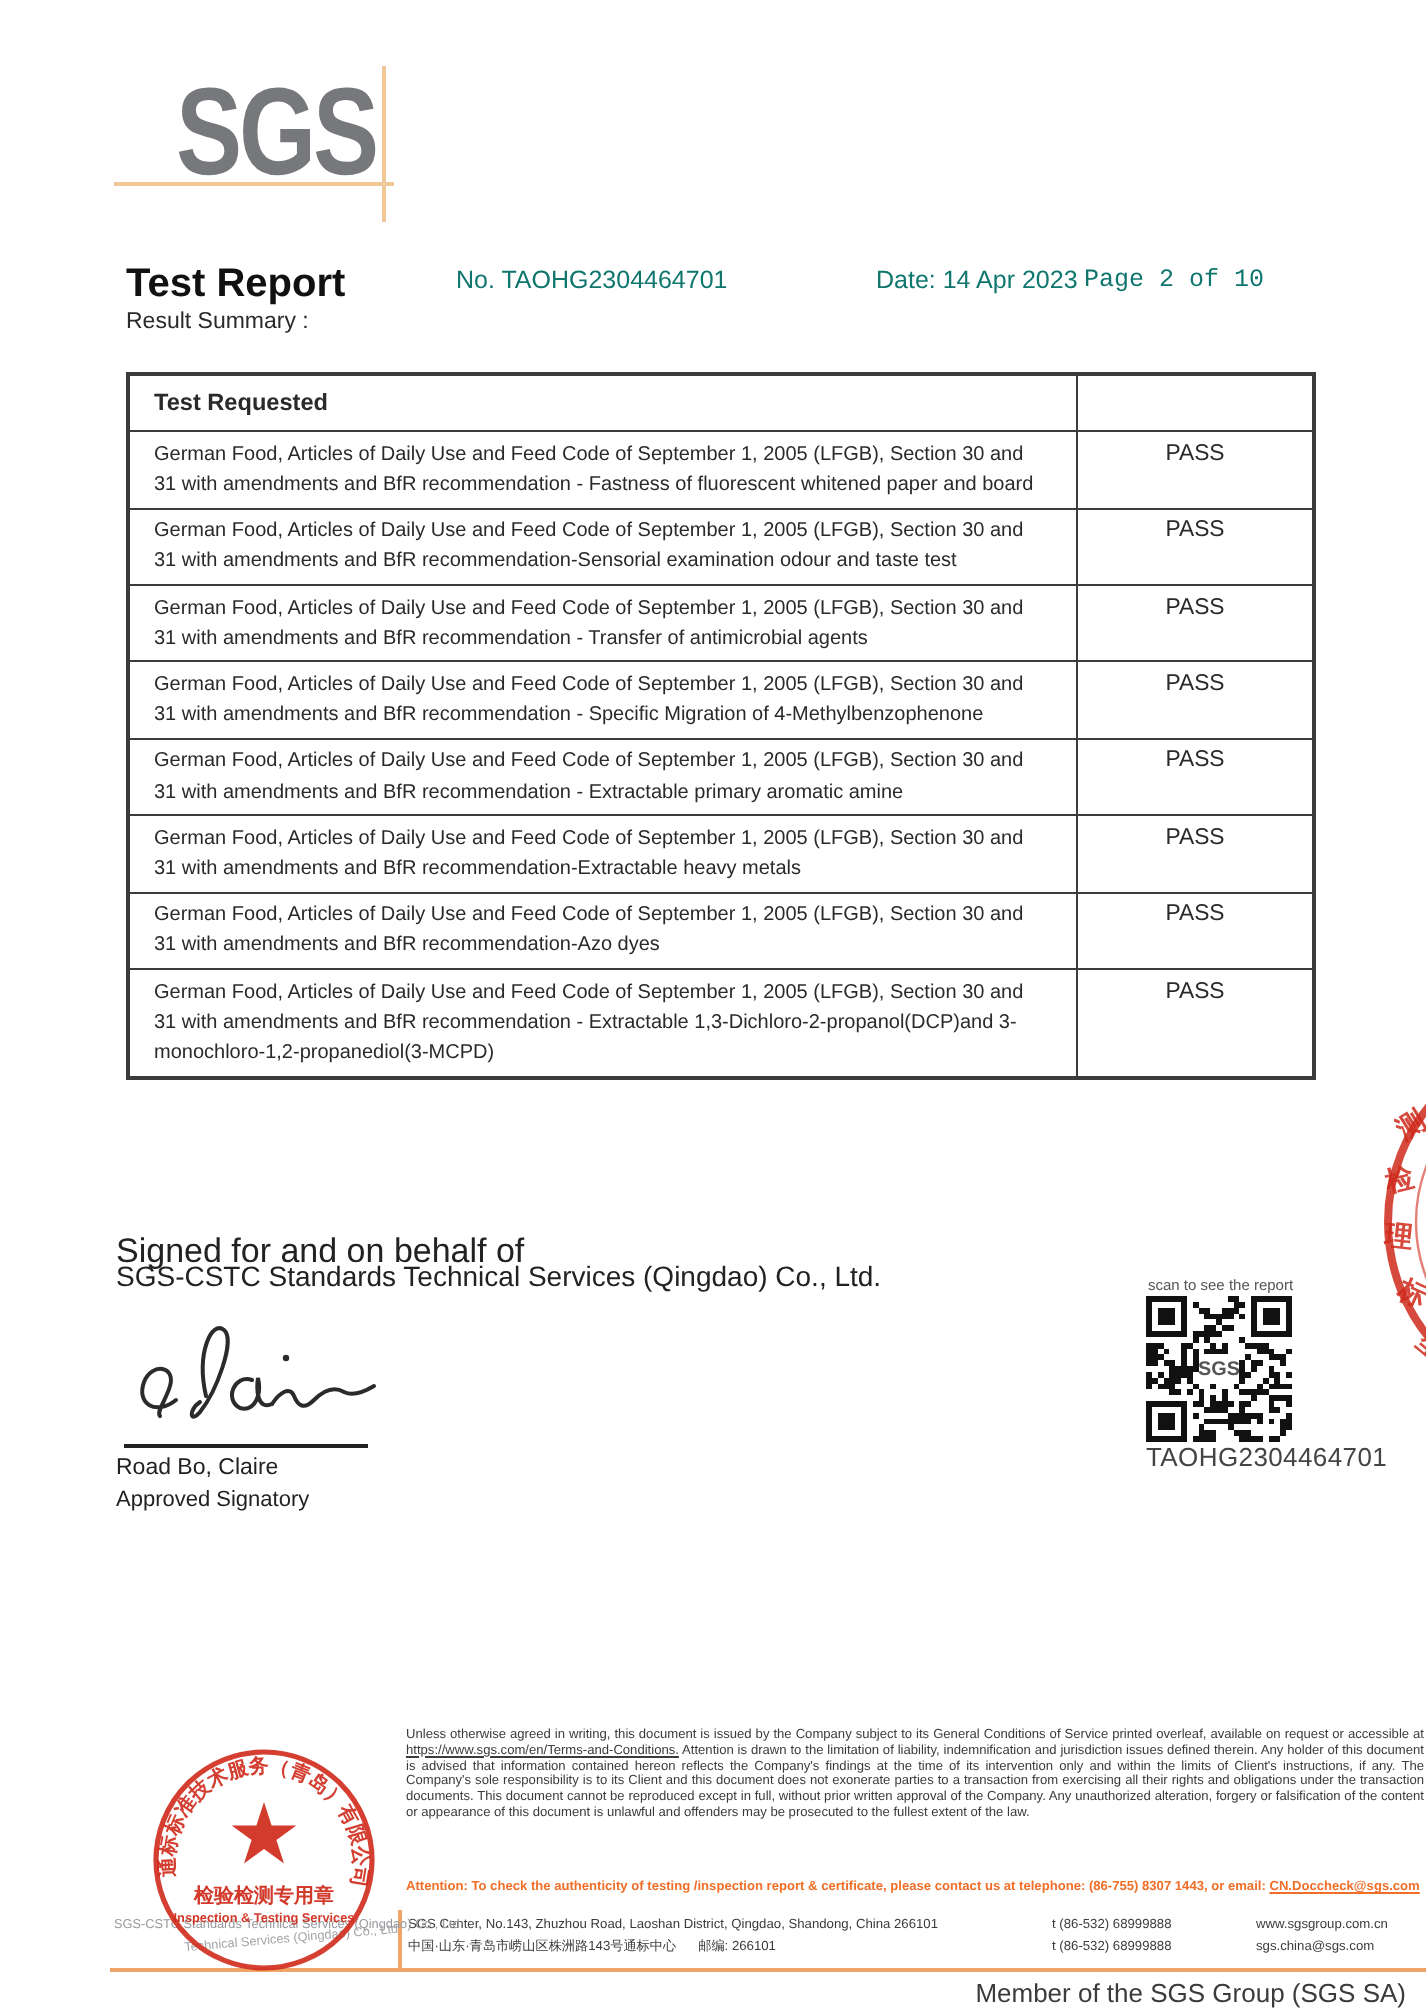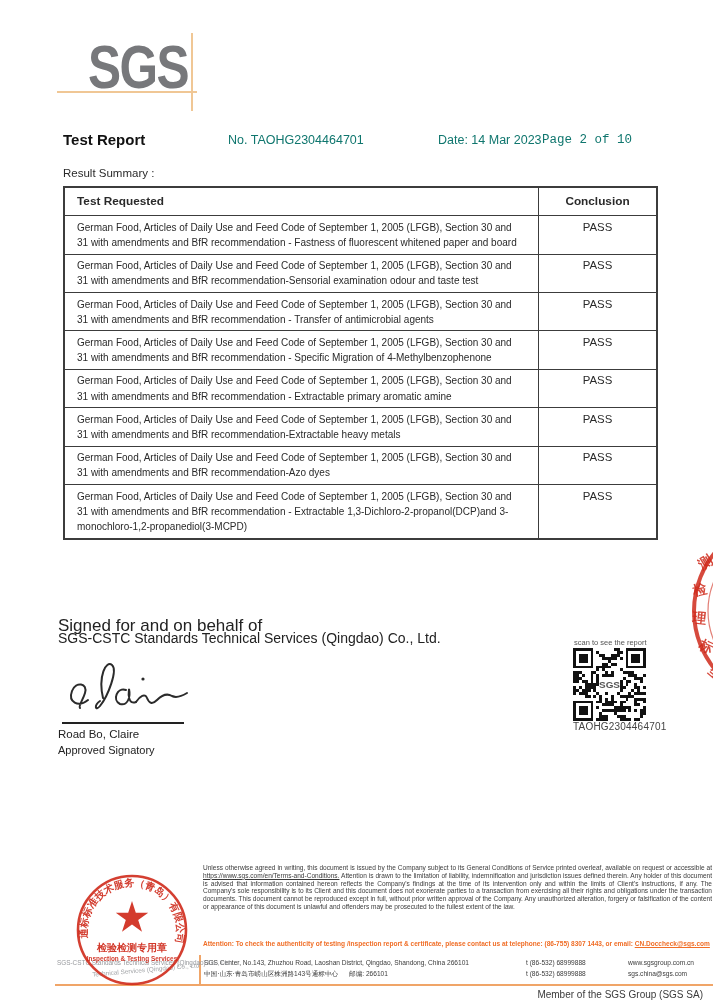--- a/index.html
+++ b/index.html
@@ -5,47 +5,47 @@
   html,body{margin:0;padding:0;background:#fff;}
   .page{position:relative;width:713px;height:1007px;background:#ffffff;overflow:hidden;
         font-family:"Liberation Sans","DejaVu Sans",sans-serif;color:#222;}
   
   .logo{position:absolute;left:88px;top:36px;font-size:62px;font-weight:bold;color:#77787b;
         letter-spacing:-2px;transform:scaleX(.80);transform-origin:left top;line-height:1;}
   .logo-hline{position:absolute;left:57px;top:91px;width:140px;height:2px;background:#f0c795;}
   .logo-vline{position:absolute;left:191px;top:33px;width:2px;height:78px;background:#f0c795;}
   
   .hdr{position:absolute;top:133px;font-size:12.5px;color:#0f766e;}
-  .hdr.title{left:63px;top:131px;font-size:15px;font-weight:bold;color:#111;}
+  .hdr.title{left:63px;top:131px;font-size:20px;font-weight:bold;color:#111;}
   .hdr.no{left:228px;}
   .hdr.date{left:438px;}
   .hdr.page-no{left:542px;font-family:Liberation Mono, monospace;}
   
-  .summary-label{position:absolute;left:63px;top:167px;font-size:11.5px;color:#2a2a2a;}
+  .summary-label{position:absolute;left:63px;top:155px;font-size:11.5px;color:#2a2a2a;}
   .rtable{position:absolute;left:63px;top:186px;width:595px;border:2px solid #3c3c3c;box-sizing:border-box;}
   .trow,.thead{display:flex;border-top:1.5px solid #3c3c3c;}
   .thead{border-top:none;}
   .cell1{width:474px;box-sizing:border-box;border-right:1.5px solid #3c3c3c;
          padding:3.5px 14px 3.5px 12px;font-size:10px;line-height:15.2px;color:#2a2a2a;}
   .cell2{flex:1;box-sizing:border-box;text-align:center;padding:3.5px 0;
          font-size:11.4px;line-height:15.2px;color:#2a2a2a;}
   .thead .cell1{font-weight:bold;padding:6px 12px;font-size:11.8px;}
   .thead .cell2{font-weight:bold;padding:6px 0;font-size:11.8px;}
   
   .signed1{position:absolute;left:58px;top:616px;font-size:17px;}
   .signed2{position:absolute;left:58px;top:630px;font-size:14px;}
   .sig-svg{position:absolute;left:58px;top:656px;}
   .sig-line{position:absolute;left:62px;top:722px;width:122px;height:1.6px;background:#222;}
   .sig-name{position:absolute;left:58px;top:728px;font-size:11.5px;}
   .sig-title{position:absolute;left:58px;top:744px;font-size:11px;}
   
   .qr-caption{position:absolute;left:574px;top:638px;font-size:7.5px;color:#555;}
   .qr-box{position:absolute;left:573px;top:648px;width:73px;height:73px;}
   .qr-box svg{width:100%;height:100%;shape-rendering:crispEdges;}
-  .qr-label{position:absolute;left:573px;top:721px;font-size:10px;color:#444;letter-spacing:.2px;}
+  .qr-label{position:absolute;left:573px;top:721px;font-size:13px;color:#444;letter-spacing:.2px;}
   
   .side-stamp{position:absolute;left:668px;top:522px;width:45px;height:178px;overflow:hidden;}
   .round-stamp{position:absolute;left:74px;top:872px;width:116px;height:116px;z-index:3;}
   .overlap1{position:absolute;left:57px;top:959px;font-size:6.4px;color:#97999d;white-space:nowrap;z-index:2;}
   .overlap2{position:absolute;left:92px;top:966px;font-size:6.4px;color:#a3a5a8;white-space:nowrap;
             transform:rotate(-5deg);z-index:2;}
   
   .legal{position:absolute;left:203px;top:864px;width:509px;font-size:6.55px;line-height:7.8px;
          text-align:justify;color:#3b3b3b;}
   .legal .lnk{text-decoration:underline;}
@@ -53,41 +53,40 @@
              color:#f06e27;font-weight:bold;}
   .attention .lnk{text-decoration:underline;}
   .vsep{position:absolute;left:199px;top:955px;width:1.6px;height:31px;background:#f0a568;}
   .addr{position:absolute;left:204px;top:957px;width:509px;font-size:6.6px;color:#3b3b3b;}
   .addr .row{display:flex;line-height:11px;}
   .addr .a1{width:300px;}
   .addr .a2{width:22px;}
   .addr .tel{width:102px;}
   .addr .net{flex:1;}
   .footer-hline{position:absolute;left:55px;top:984px;width:658px;height:2px;background:#f0a568;}
-  .member{position:absolute;right:10px;top:989px;font-size:10px;color:#3b3b3b;}
+  .member{position:absolute;right:10px;top:989px;font-size:13px;color:#3b3b3b;}
 </style>
 </head>
 <body>
 
 <div class="page">
 
   <div class="logo">SGS</div>
   <div class="logo-hline"></div>
   <div class="logo-vline"></div>
 
   <div class="hdr title">Test Report</div>
   <div class="hdr no">No. TAOHG2304464701</div>
-  <div class="hdr date">Date: 14 Mar 2023</div>
+  <div class="hdr date">Date: 14 Apr 2023</div>
   <div class="hdr page-no">Page 2 of 10</div>
 
   <div class="summary-label">Result Summary :</div>
   <div class="rtable">
     <div class="thead">
       <div class="cell1">Test Requested</div>
-      <div class="cell2">Conclusion</div>
     </div>
     <div class="trow">
       <div class="cell1">German Food, Articles of Daily Use and Feed Code of September 1, 2005 (LFGB), Section 30 and 31 with amendments and BfR recommendation - Fastness of fluorescent whitened paper and board</div>
       <div class="cell2">PASS</div>
     </div>
     <div class="trow">
       <div class="cell1">German Food, Articles of Daily Use and Feed Code of September 1, 2005 (LFGB), Section 30 and 31 with amendments and BfR recommendation-Sensorial examination odour and taste test</div>
       <div class="cell2">PASS</div>
     </div>
     <div class="trow">

